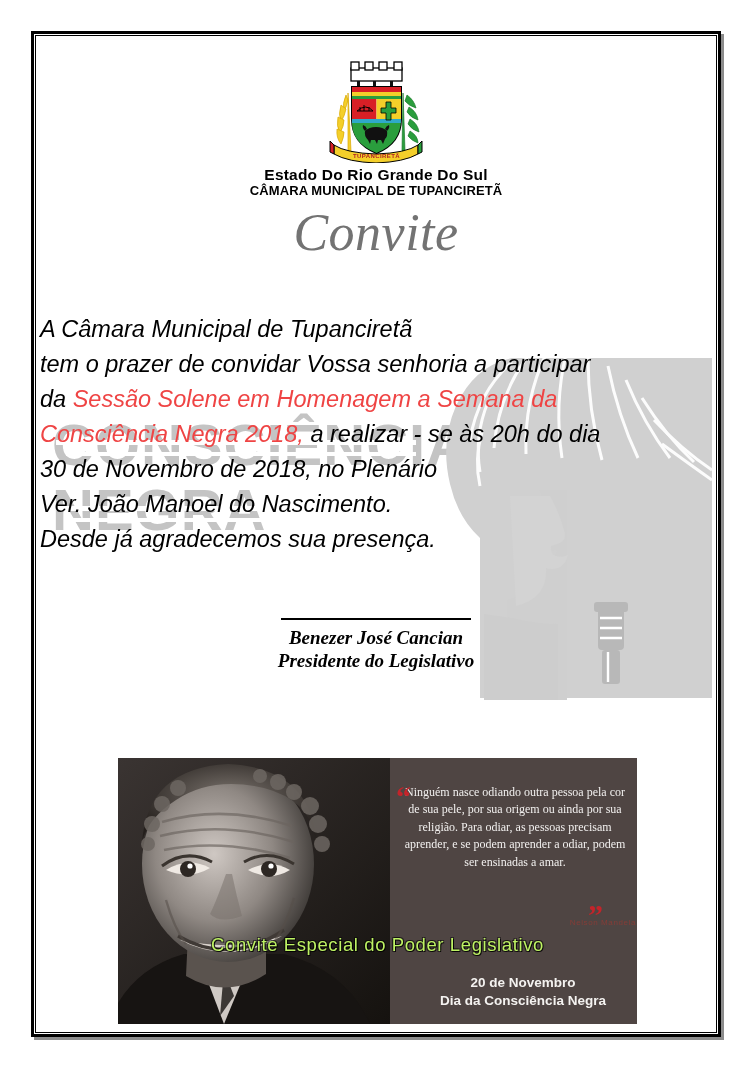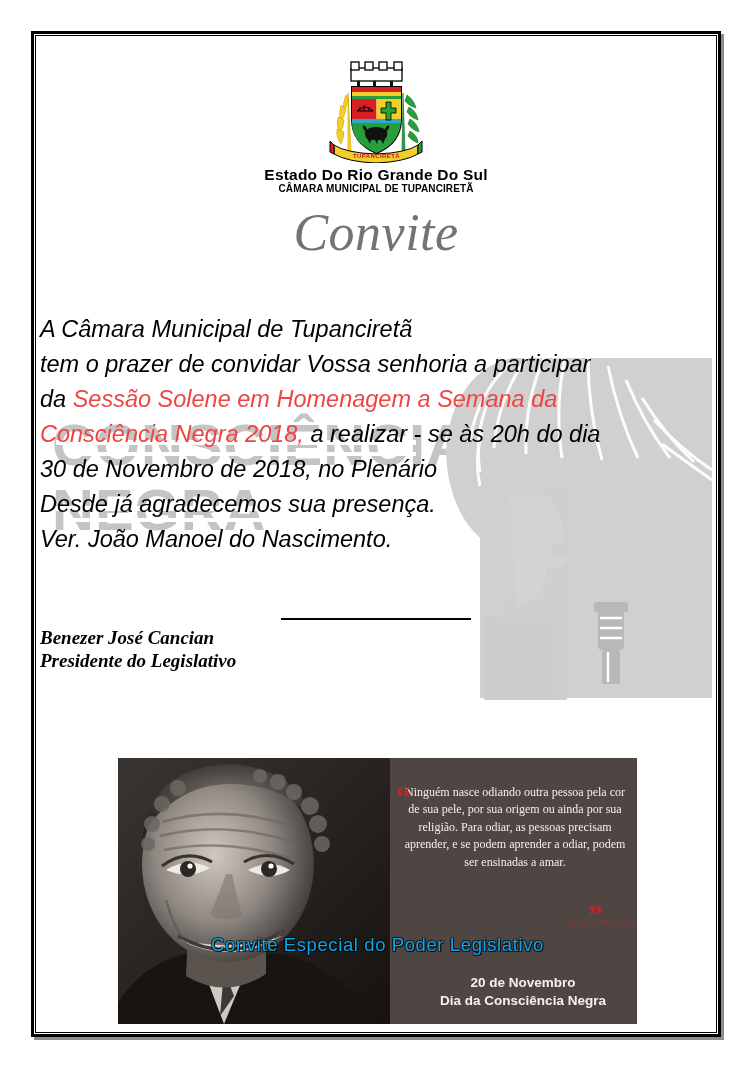--- a/index.html
+++ b/index.html
@@ -66,21 +66,21 @@
     letter-spacing: 0.2px;
     color: #000;
   }
   .hdr-line2 {
     position: absolute;
     left: 0; top: 143px;
     width: 672px;
     text-align: center;
     font-family: "Liberation Sans", sans-serif;
     font-weight: bold;
-    font-size: 10px;
+    font-size: 13px;
     letter-spacing: 0.1px;
     color: #000;
   }
   #title {
     position: absolute;
     left: 0; top: 163px;
     width: 672px;
     text-align: center;
     font-family: "Liberation Serif", serif;
     font-style: italic;
@@ -113,20 +113,21 @@
     color: #000;
   }
   #body-text .ln { white-space: nowrap; }
   .red { color: #ef4444; }
 
   
   #signature {
     position: absolute;
     left: 0; top: 578px;
     width: 672px;
+    text-align: center;
   }
   #sig-rule {
     width: 190px;
     height: 0;
     margin: 0 auto 6px auto;
     border-top: 2px solid #000;
   }
   .sig-name, .sig-role {
     font-family: "Liberation Serif", serif;
     font-style: italic;
@@ -196,21 +197,21 @@
     opacity: 0.85;
   }
   #banner {
     position: absolute;
     left: 0; top: 176px;
     width: 519px;
     text-align: center;
     font-family: "Liberation Sans", sans-serif;
     font-size: 18.5px;
     letter-spacing: 0.6px;
-    color: #0ea5e9;
+    color: #bef264;
     text-shadow: 1px 1px 0 rgba(0,0,0,.85), -1px -1px 0 rgba(0,0,0,.5),
                  1px -1px 0 rgba(0,0,0,.5), -1px 1px 0 rgba(0,0,0,.5);
     z-index: 4;
   }
   #date-block {
     position: absolute;
     left: 300px; top: 216px;
     width: 210px;
     text-align: center;
     font-family: "Liberation Sans", sans-serif;
@@ -369,24 +370,24 @@
       <div class="ln">
         <span>da </span><span class="red">Sessão Solene em Homenagem a Semana da</span>
       </div>
       <div class="ln">
         <span class="red">Consciência Negra 2018,</span><span> a realizar - se às 20h do dia</span>
       </div>
       <div class="ln">
         <span>30 de Novembro de 2018, no Plenário</span>
       </div>
       <div class="ln">
+        <span>Ver. João Manoel do Nascimento.</span>
+      </div>
+      <div class="ln">
         <span>Desde já agradecemos sua presença.</span>
-      </div>
-      <div class="ln">
-        <span>Ver. João Manoel do Nascimento.</span>
       </div>
     </div>
 
     <div id="signature">
       <div id="sig-rule"></div>
       <div class="sig-name">Benezer José Cancian</div>
       <div class="sig-role">Presidente do Legislativo</div>
     </div>
 
     <div id="poster">

